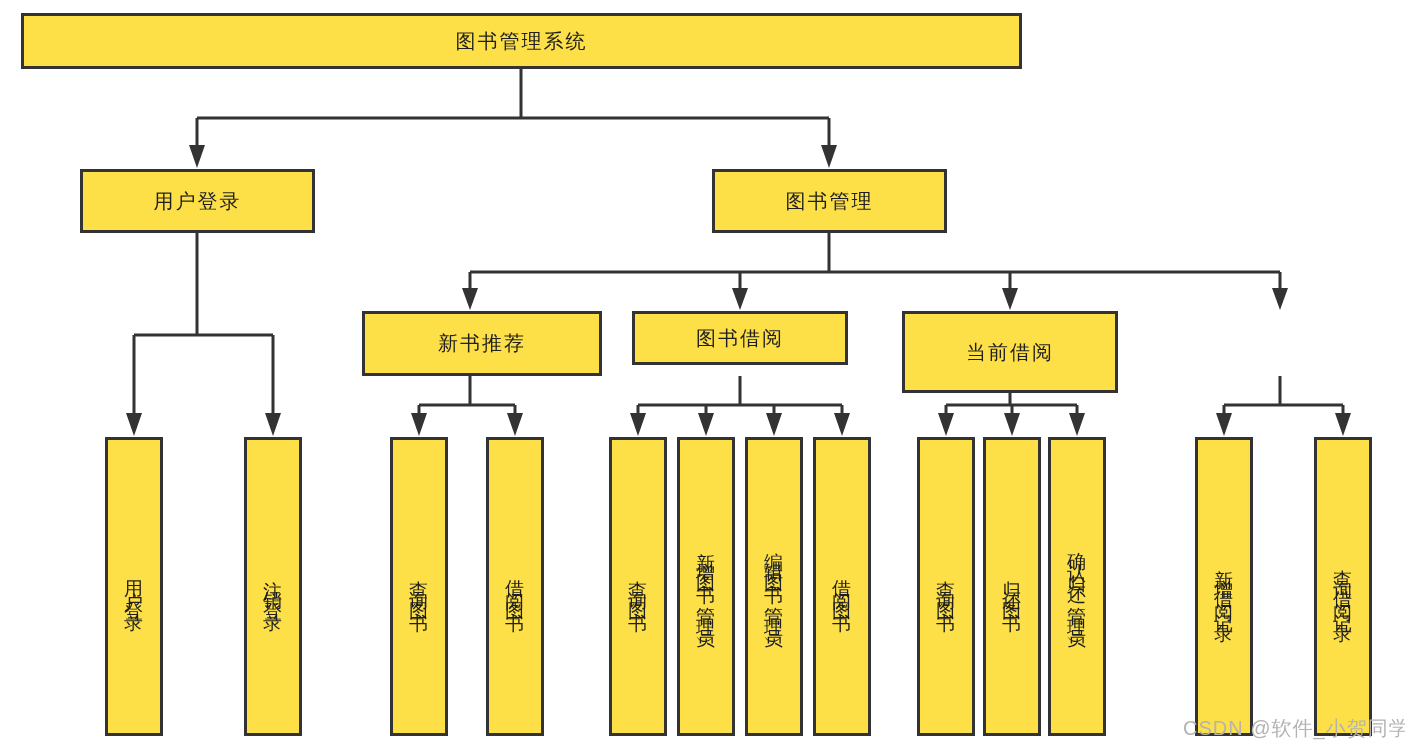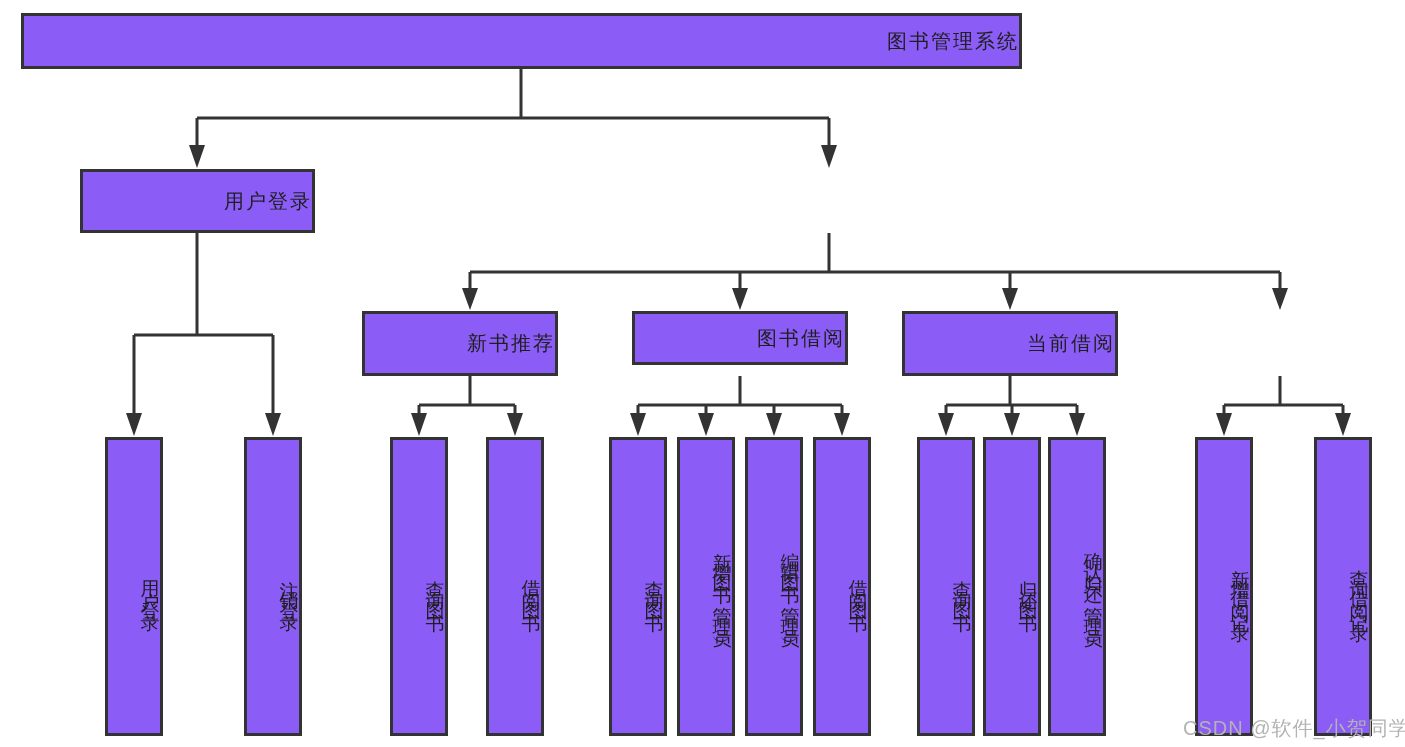--- a/index.html
+++ b/index.html
@@ -2,22 +2,22 @@
 <html><head>
 <meta charset="utf-8">
 <style>
   html,body{margin:0;padding:0;background:#ffffff;}
   .stage{
     position:relative;width:1405px;height:747px;overflow:hidden;background:#ffffff;
     font-family:"Liberation Sans","DejaVu Sans",sans-serif;color:#1f1f1f;
   }
   .connectors{position:absolute;left:0;top:0;z-index:0;}
   .box{
-    position:absolute;box-sizing:border-box;border:3px solid #333333;background:#8b5cf6;
-    display:flex;align-items:center;justify-content:flex-end;z-index:1;
+    position:absolute;box-sizing:border-box;border:3px solid #333333;background:#fde047;
+    display:flex;align-items:center;justify-content:center;z-index:1;
   }
   .hbox span{font-size:20px;letter-spacing:2px;white-space:nowrap;}
   .leaf span{
     writing-mode:vertical-rl;text-orientation:mixed;
     font-size:19px;letter-spacing:11px;line-height:1;white-space:nowrap;
   }
   .watermark{
     position:absolute;left:1183px;top:715px;z-index:3;
     font-size:20px;letter-spacing:1px;color:#b3b3b3;white-space:nowrap;
   }
@@ -59,28 +59,31 @@
     </g>
   </svg>
 
   <div class="box hbox" style="left:21px;top:13px;width:1001px;height:56px">
     <span>图书管理系统</span>
   </div>
 
   <div class="box hbox" style="left:80px;top:169px;width:235px;height:64px">
     <span>用户登录</span>
   </div>
+  <div class="box hbox" style="left:712px;top:169px;width:235px;height:64px">
+    <span>图书管理</span>
+  </div>
 
-  <div class="box hbox" style="left:362px;top:311px;width:196px;height:65px">
+  <div class="box hbox" style="left:362px;top:311px;width:240px;height:65px">
     <span>新书推荐</span>
   </div>
   <div class="box hbox" style="left:632px;top:311px;width:216px;height:54px">
     <span>图书借阅</span>
   </div>
-  <div class="box hbox" style="left:902px;top:311px;width:216px;height:65px">
+  <div class="box hbox" style="left:902px;top:311px;width:216px;height:82px">
     <span>当前借阅</span>
   </div>
 
   <div class="box leaf" style="left:105px;top:437px;width:58px;height:299px">
     <span>用户登录</span>
   </div>
   <div class="box leaf" style="left:244px;top:437px;width:58px;height:299px">
     <span>注销登录</span>
   </div>
 

